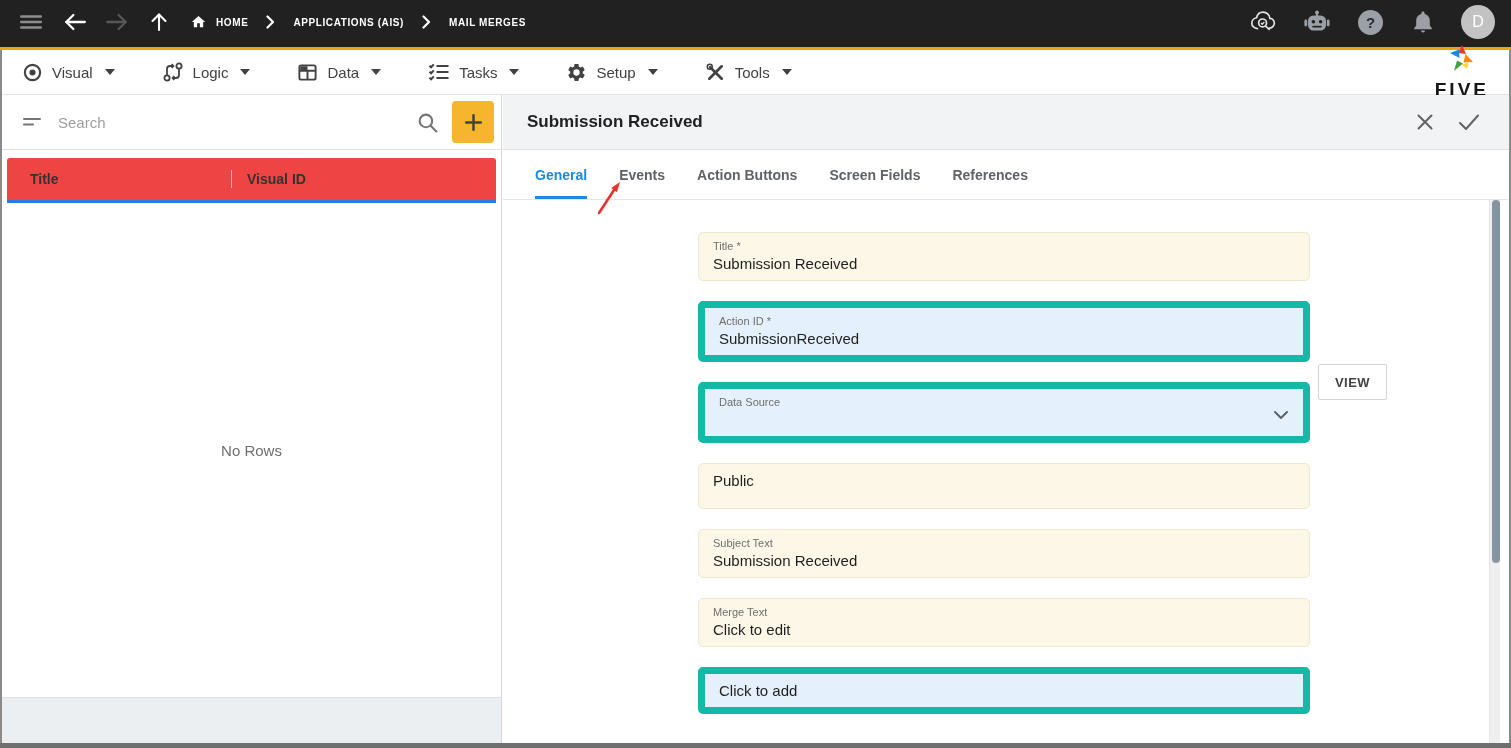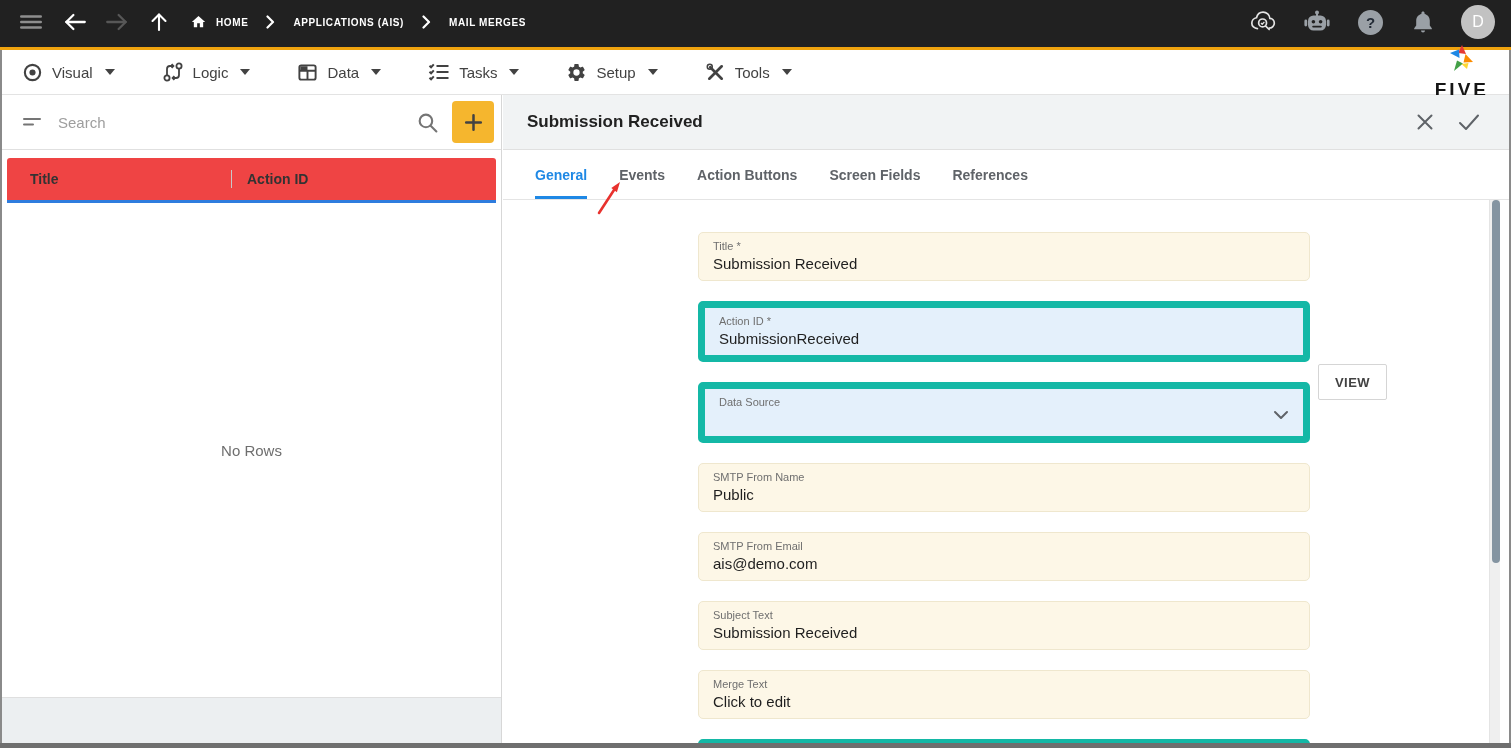--- a/index.html
+++ b/index.html
@@ -291,21 +291,21 @@
     </button>
     <button class="add-button">
       <svg width="23" height="23" viewBox="0 0 22 22">
           <path d="M11 4v14M4 11h14" stroke="#424242" stroke-width="2.4" stroke-linecap="round"></path>
         </svg>
     </button>
   </div>
   <div class="list-header">
     <span class="col-title">Title</span>
     <span class="col-divider"></span>
-    <span class="col-action">Action ID</span>
+    <span class="col-action">Visual ID</span>
   </div>
   <div class="list-body">
     <span class="no-rows">No Rows</span>
   </div>
   <div class="left-footer"></div>
 </aside>
 
 <section class="right-panel">
   <div class="detail-header">
     <span class="detail-title">Submission Received</span>
@@ -338,26 +338,21 @@
           <span class="field-value">SubmissionReceived</span>
         </div>
         <div class="field blue">
           <span class="field-label">Data Source</span>
           <span class="field-value"></span>
           <span class="field-chevron"><svg width="16" height="10" viewBox="0 0 16 10">
               <path d="M2 2l6 6 6-6" stroke="#5F6368" stroke-width="2" fill="none" stroke-linecap="round" stroke-linejoin="round"></path>
             </svg></span>
         </div>
         <div class="field cream">
-          <span class="field-label">SMTP From Name</span>
           <span class="field-value">Public</span>
-        </div>
-        <div class="field cream">
-          <span class="field-label">SMTP From Email</span>
-          <span class="field-value">ais@demo.com</span>
         </div>
         <div class="field cream">
           <span class="field-label">Subject Text</span>
           <span class="field-value">Submission Received</span>
         </div>
         <div class="field cream">
           <span class="field-label">Merge Text</span>
           <span class="field-value">Click to edit</span>
         </div>
         <div class="field blue">

